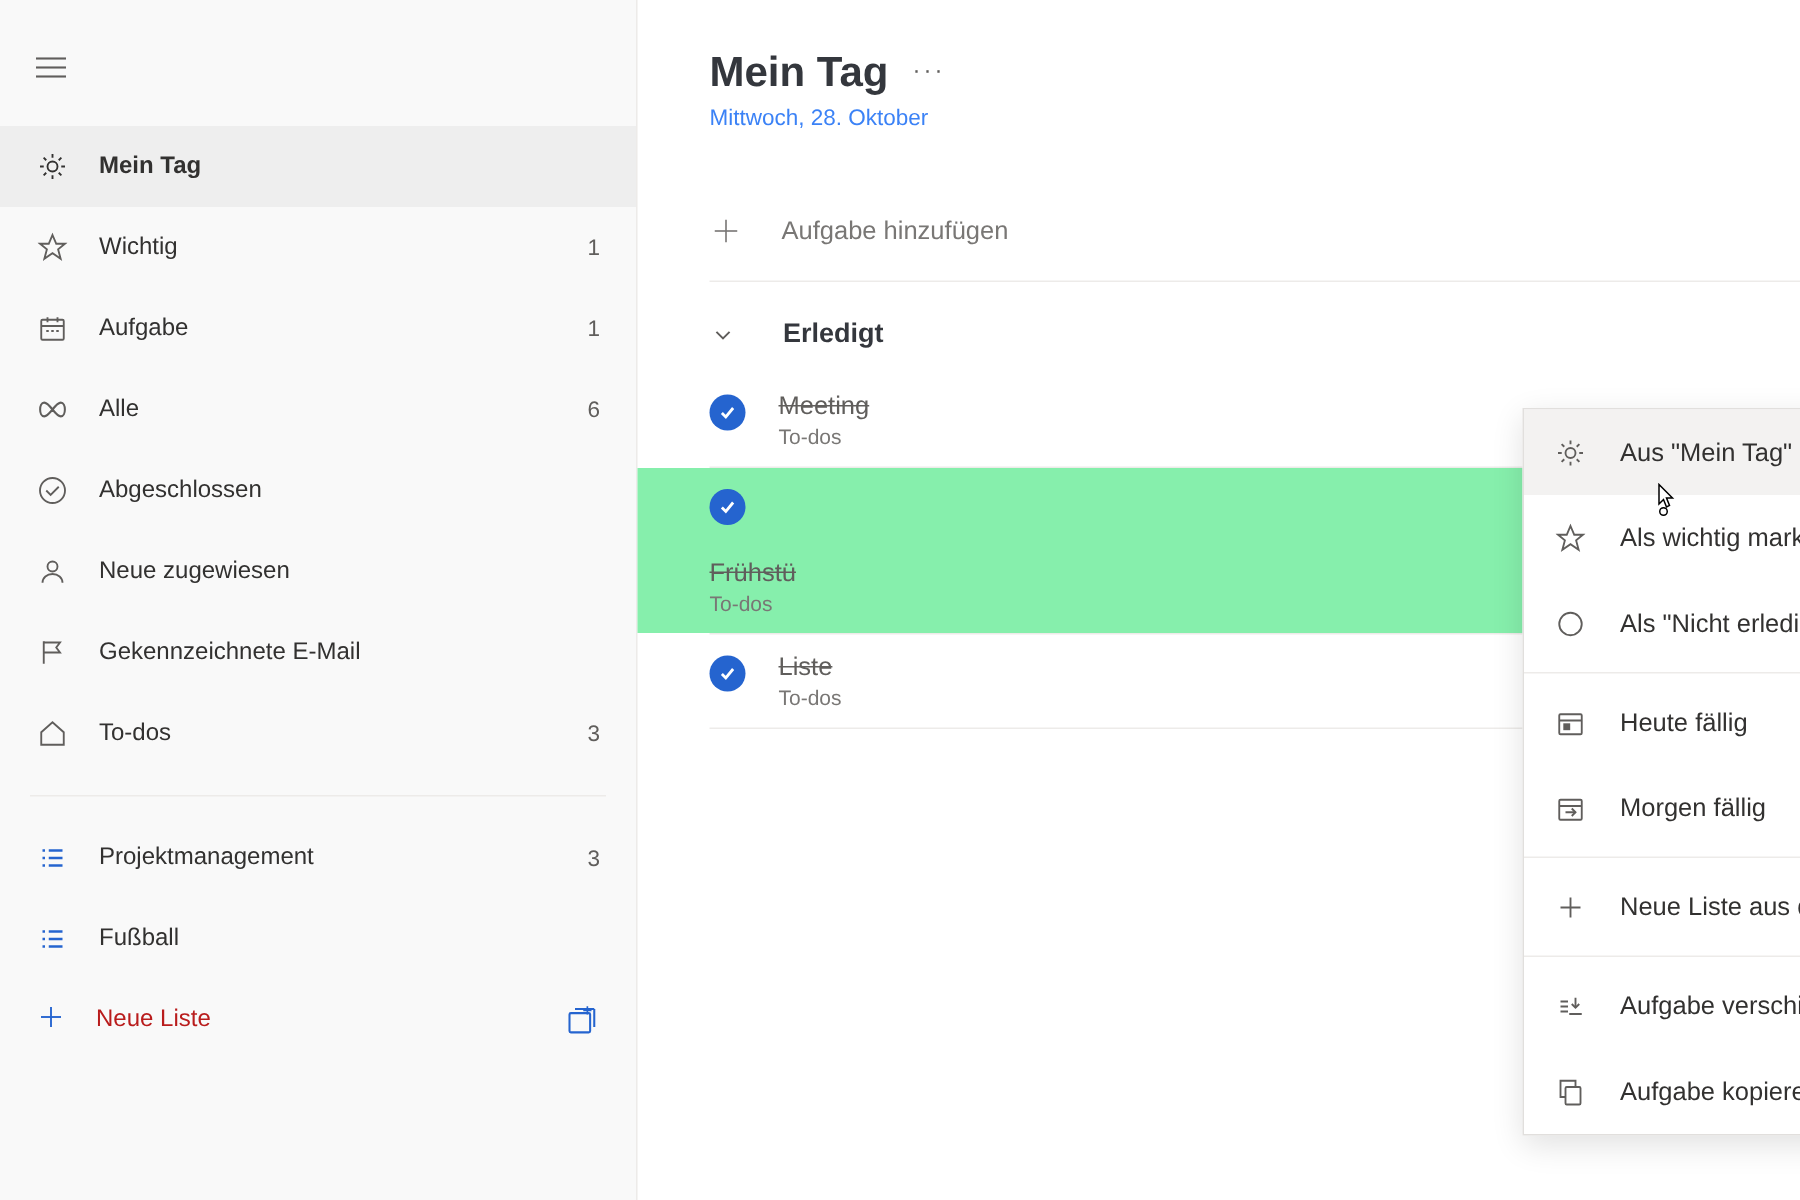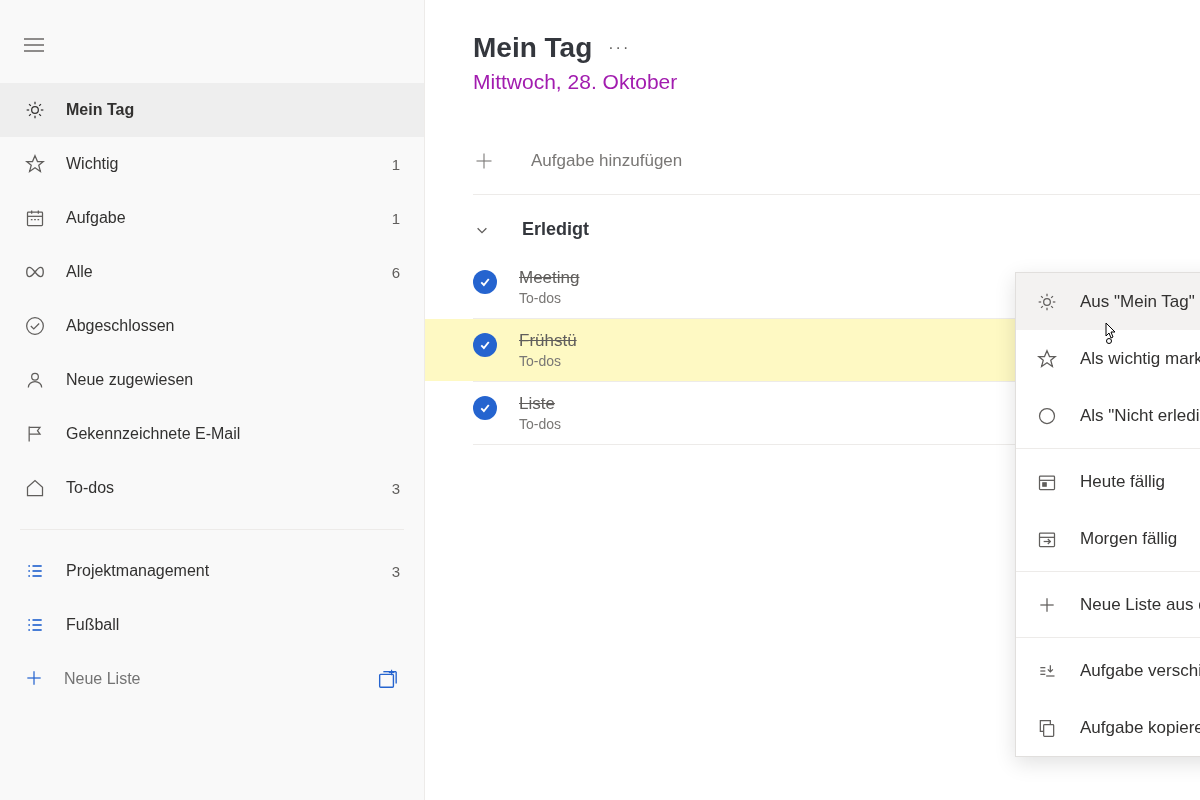--- a/index.html
+++ b/index.html
@@ -7,40 +7,40 @@
     .app { display: flex; height: 800px; }
     .sidebar { width: 425px; background: #f9f9f9; border-right: 1px solid #edebe9; display: flex; flex-direction: column; padding-top: 32px; }
     .hamburger { padding: 6px 24px; margin-bottom: 22px; }
     .hamburger svg { width: 20px; height: 14px; }
     .nav-item { display: flex; align-items: center; padding: 0 24px; height: 54px; cursor: pointer; gap: 20px; }
     .nav-item.active { background: #eeeeee; font-weight: 600; }
     .nav-item .icon { width: 22px; height: 22px; display: flex; align-items: center; justify-content: center; flex-shrink: 0; }
     .nav-item .label { flex: 1; font-size: 16px; }
     .nav-item .count { font-size: 15px; color: #605e5c; }
     .nav-divider { height: 1px; background: #edebe9; margin: 14px 20px; }
-    .new-list-row { display: flex; align-items: center; padding: 0 24px; height: 54px; gap: 20px; color: #737373; }
+    .new-list-row { display: flex; align-items: center; padding: 0 24px; height: 54px; gap: 20px; color: #b91c1c; }
     .new-list-row .label { flex: 1; font-size: 16px; }
     .new-group-btn { width: 26px; height: 26px; display: flex; align-items: center; justify-content: center; }
     
     .main { flex: 1; padding: 32px 0 0 0; position: relative; }
     .header { padding: 0 0 0 48px; }
     .title-row { display: flex; align-items: center; gap: 16px; }
     .page-title { font-size: 28px; font-weight: 600; color: #34373d; }
     .ellipsis { font-size: 16px; color: #605e5c; letter-spacing: 2px; }
-    .date { font-size: 21px; color: #a21caf; margin-top: 6px; }
-    .add-row { display: flex; align-items: center; gap: 36px; padding: 0 0 0 48px; margin-top: 40px; height: 54px; }
+    .date { font-size: 15px; color: #3b82f6; margin-top: 6px; }
+    .add-row { display: flex; align-items: center; gap: 26px; padding: 0 0 0 48px; margin-top: 40px; height: 54px; }
     .add-row .plus { width: 22px; height: 22px; display: flex; align-items: center; justify-content: center; }
     .add-row .placeholder { color: #797775; font-size: 17px; }
     .divider { height: 1px; background: #edebe9; margin-left: 48px; margin-top: 6px; }
     .section-header { display: flex; align-items: center; gap: 31px; padding: 0 0 0 48px; margin-top: 24px; }
     .chevron { width: 18px; height: 18px; display: flex; align-items: center; justify-content: center; }
     .section-title { font-size: 18px; font-weight: 600; color: #34373d; }
     .task-list { margin-top: 16px; }
     .task { display: flex; align-items: flex-start; padding: 12px 0 12px 48px; gap: 22px; justify-content: space-between; }
-    .task.selected { background: #fef9c3; }
+    .task.selected { background: #86efac; flex-direction: column; }
     .check { width: 24px; height: 24px; border-radius: 50%; background: #2564cf; display: flex; align-items: center; justify-content: center; flex-shrink: 0; margin-top: 2px; }
     .check svg { width: 12px; height: 12px; }
     .task-body { flex: 1; }
     .task-title { font-size: 17px; color: #605e5c; text-decoration: line-through; }
     .task-sub { font-size: 14px; color: #797775; margin-top: 2px; }
     .task-sep { height: 1px; background: #edebe9; margin-left: 48px; }
     
     .context-menu { position: absolute; left: 590px; top: 272px; width: 435px; background: #fff; border: 1px solid #e1dfdd; box-shadow: 0 6px 20px rgba(0,0,0,0.12); }
     .ctx-item { display: flex; align-items: center; height: 57px; padding: 0 20px; gap: 22px; cursor: pointer; font-size: 17px; color: #323130; }
     .ctx-item.hover { background: #f3f2f1; }

